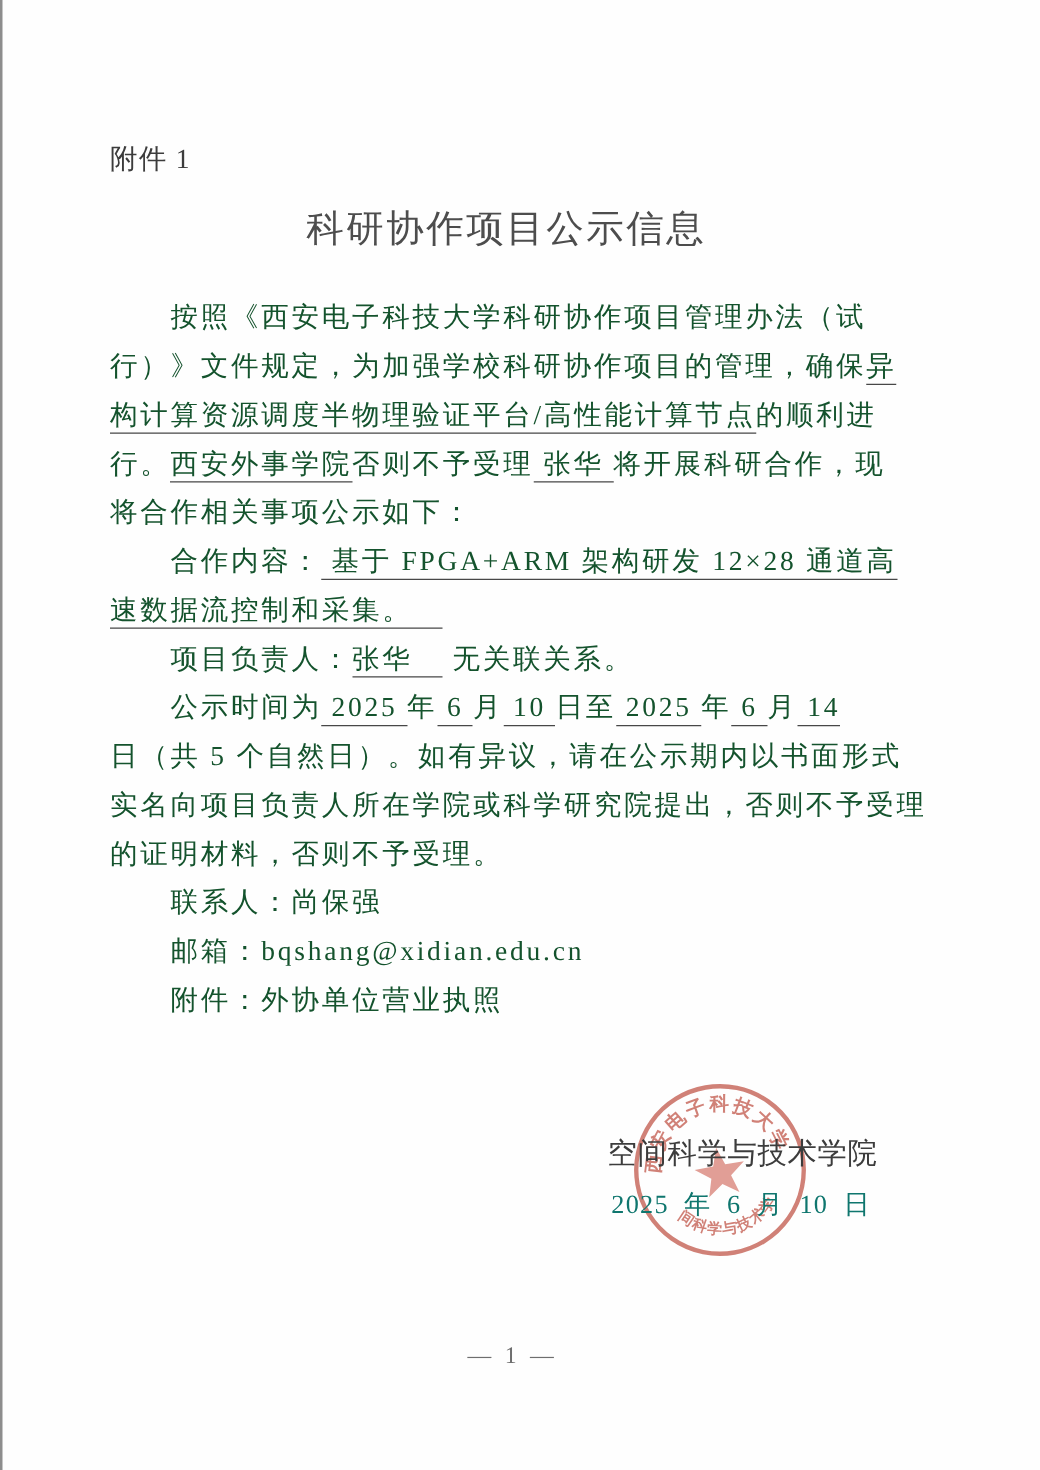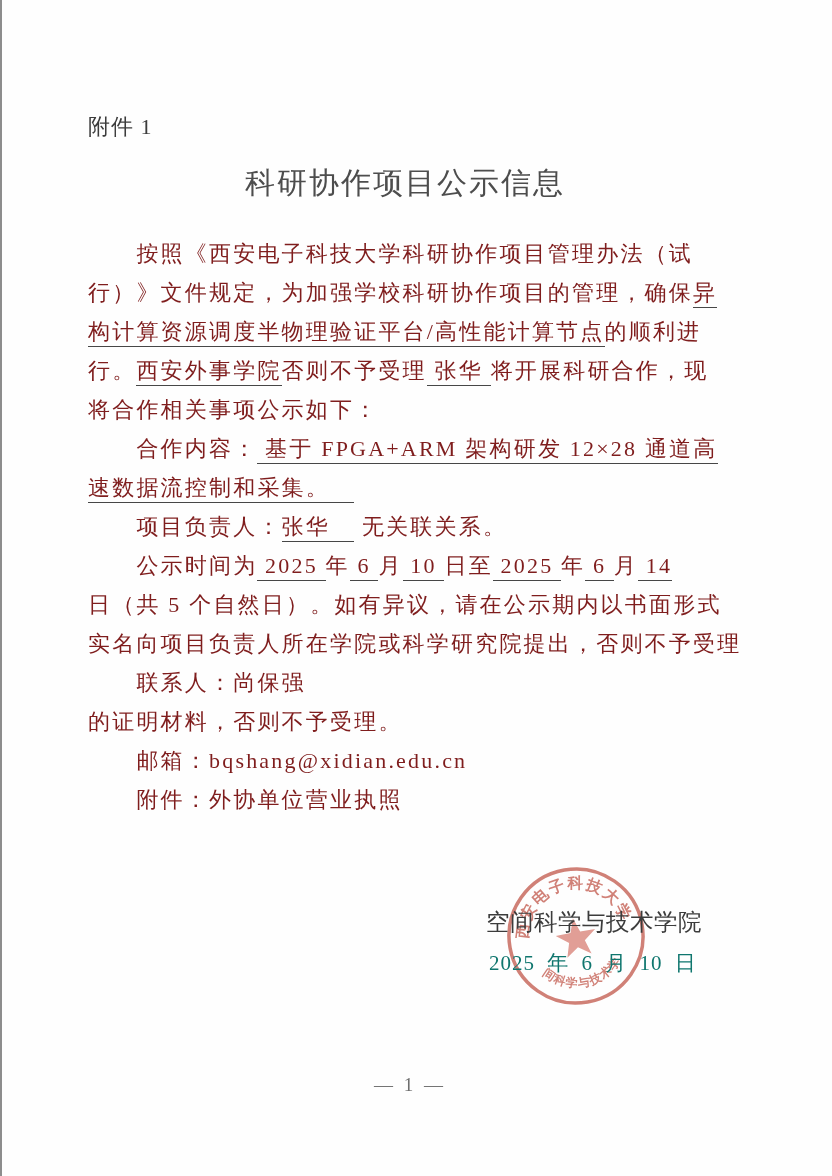--- a/index.html
+++ b/index.html
@@ -25,21 +25,21 @@
   .doc-title {
     position: absolute; left: 0; top: 163px; width: 810px;
     text-align: center;
     font-size: 30px; font-weight: normal; color: #4d4d4d;
     letter-spacing: 2px;
     font-family: "Liberation Sans", "DejaVu Sans", sans-serif;
   }
 
   .doc-lines {
     position: absolute; left: 88px; top: 234px; width: 680px;
-    font-size: 22px; color: #7f1d1d;
+    font-size: 22px; color: #14532d;
     letter-spacing: 2.2px;
     z-index: 2;
   }
   .doc-lines .line {
     height: 39px; line-height: 39px;
     white-space: pre;
   }
   .doc-lines .u {
     border-bottom: 1.6px solid #474747;
     padding-bottom: 2px;
@@ -92,22 +92,22 @@
       <div class="line"><span>行）》文件规定，为加强学校科研协作项目的管理，确保</span><span class="u">异</span></div>
       <div class="line"><span class="u">构计算资源调度半物理验证平台/高性能计算节点</span><span>的顺利进</span></div>
       <div class="line"><span>行。</span><span class="u">西安外事学院</span><span>否则不予受理</span><span class="u">&nbsp;张华&nbsp;</span><span>将开展科研合作，现</span></div>
       <div class="line"><span>将合作相关事项公示如下：</span></div>
       <div class="line"><span>　　合作内容：</span><span class="u">&nbsp;基于&nbsp;FPGA+ARM&nbsp;架构研发&nbsp;12×28&nbsp;通道高</span></div>
       <div class="line"><span class="u">速数据流控制和采集。　</span></div>
       <div class="line"><span>　　项目负责人：</span><span class="u">张华　</span><span>&nbsp;无关联关系。</span></div>
       <div class="line"><span>　　公示时间为</span><span class="u">&nbsp;2025&nbsp;</span><span>年</span><span class="u">&nbsp;6&nbsp;</span><span>月</span><span class="u">&nbsp;10&nbsp;</span><span>日至</span><span class="u">&nbsp;2025&nbsp;</span><span>年</span><span class="u">&nbsp;6&nbsp;</span><span>月</span><span class="u">&nbsp;14</span></div>
       <div class="line"><span>日（共 5 个自然日）。如有异议，请在公示期内以书面形式</span></div>
       <div class="line"><span>实名向项目负责人所在学院或科学研究院提出，否则不予受理</span></div>
+      <div class="line"><span>的证明材料，否则不予受理。</span></div>
       <div class="line"><span>　　联系人：尚保强</span></div>
-      <div class="line"><span>的证明材料，否则不予受理。</span></div>
       <div class="line"><span>　　邮箱：bqshang@xidian.edu.cn</span></div>
       <div class="line"><span>　　附件：外协单位营业执照</span></div>
     </div>
 
   <svg class="seal" viewBox="0 0 170 170" xmlns="http://www.w3.org/2000/svg">
     <defs>
       <path id="sealTopArc" d="M 37.7 93.3 A 48 48 0 1 1 132.3 93.3" fill="none"></path>
       <path id="sealBottomArc" d="M 41.7 112 A 51 51 0 0 0 128.3 112" fill="none"></path>
     </defs>
     <circle cx="85" cy="85" r="67" fill="none" stroke="#c45e52" stroke-width="3.5"></circle>

